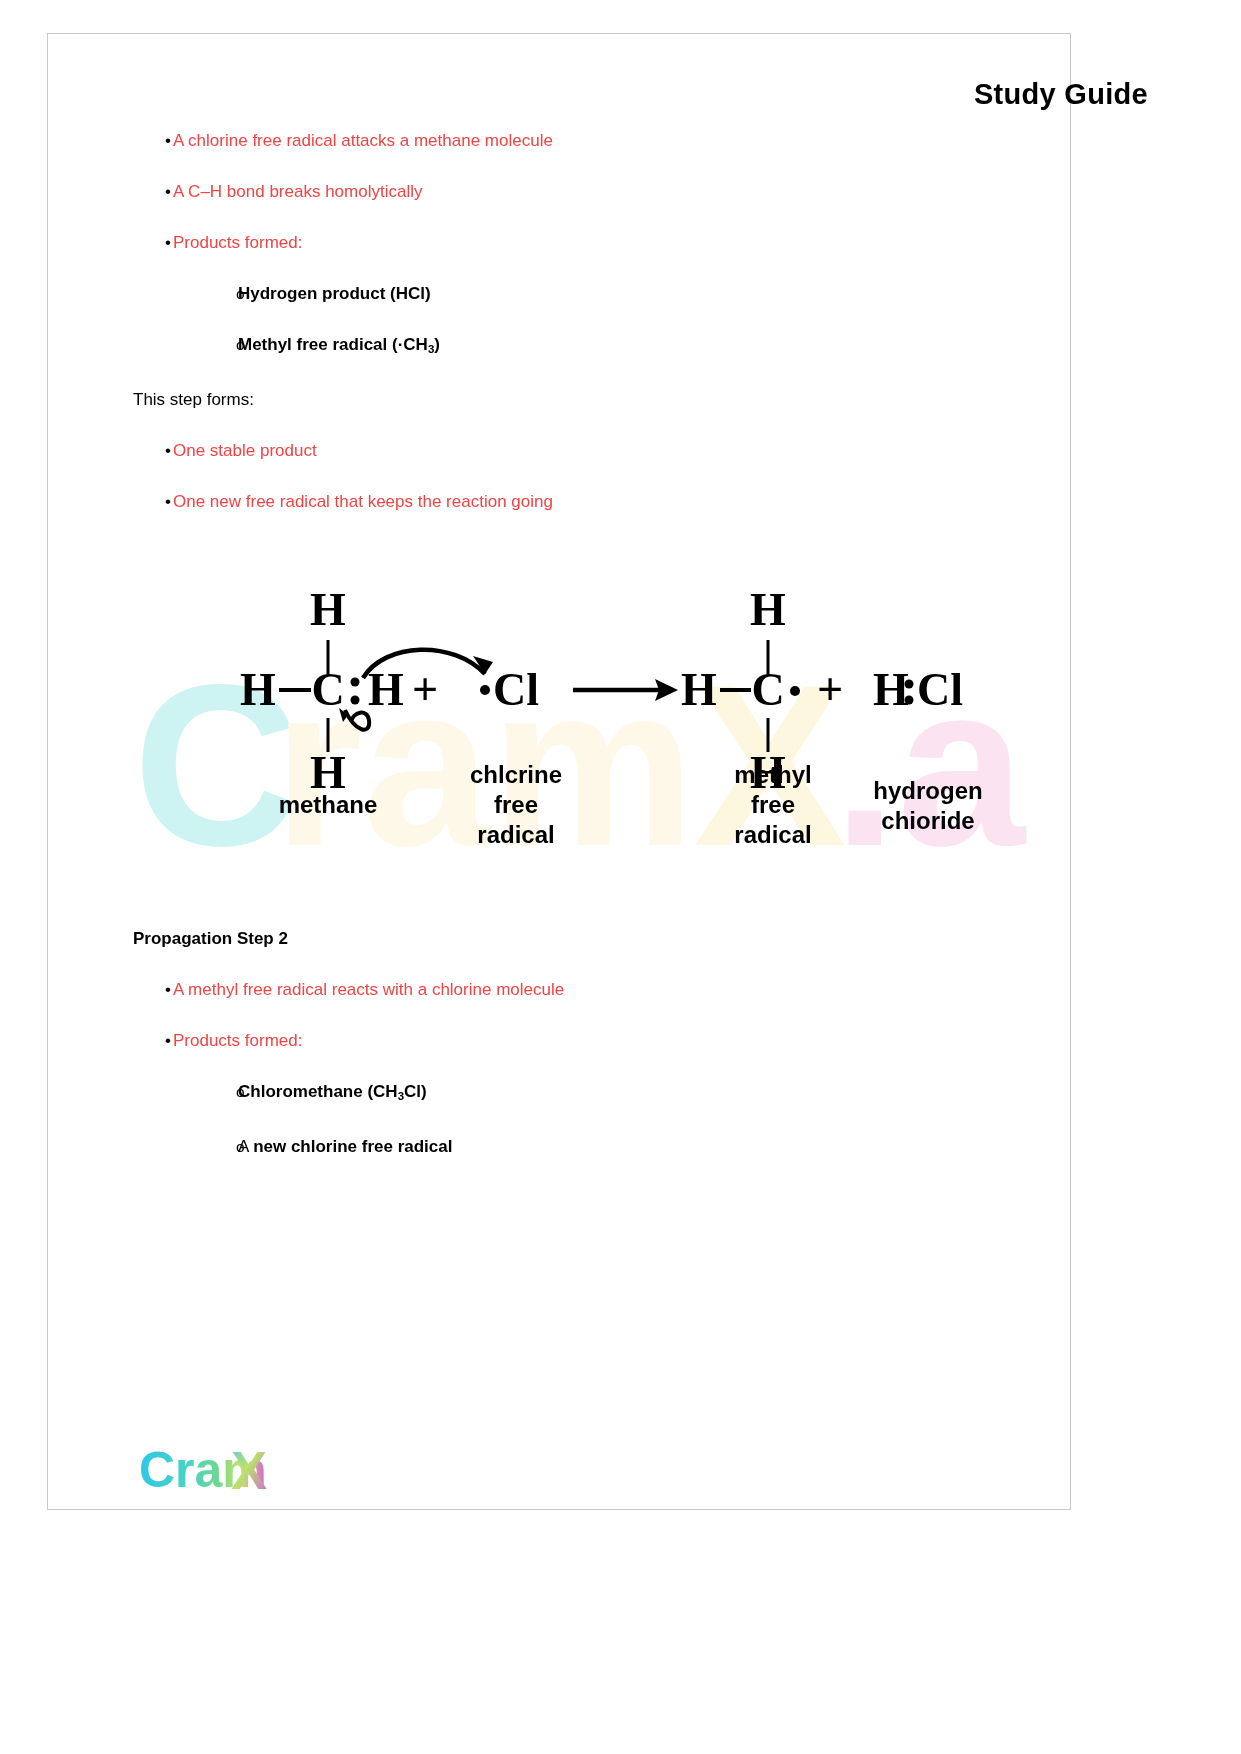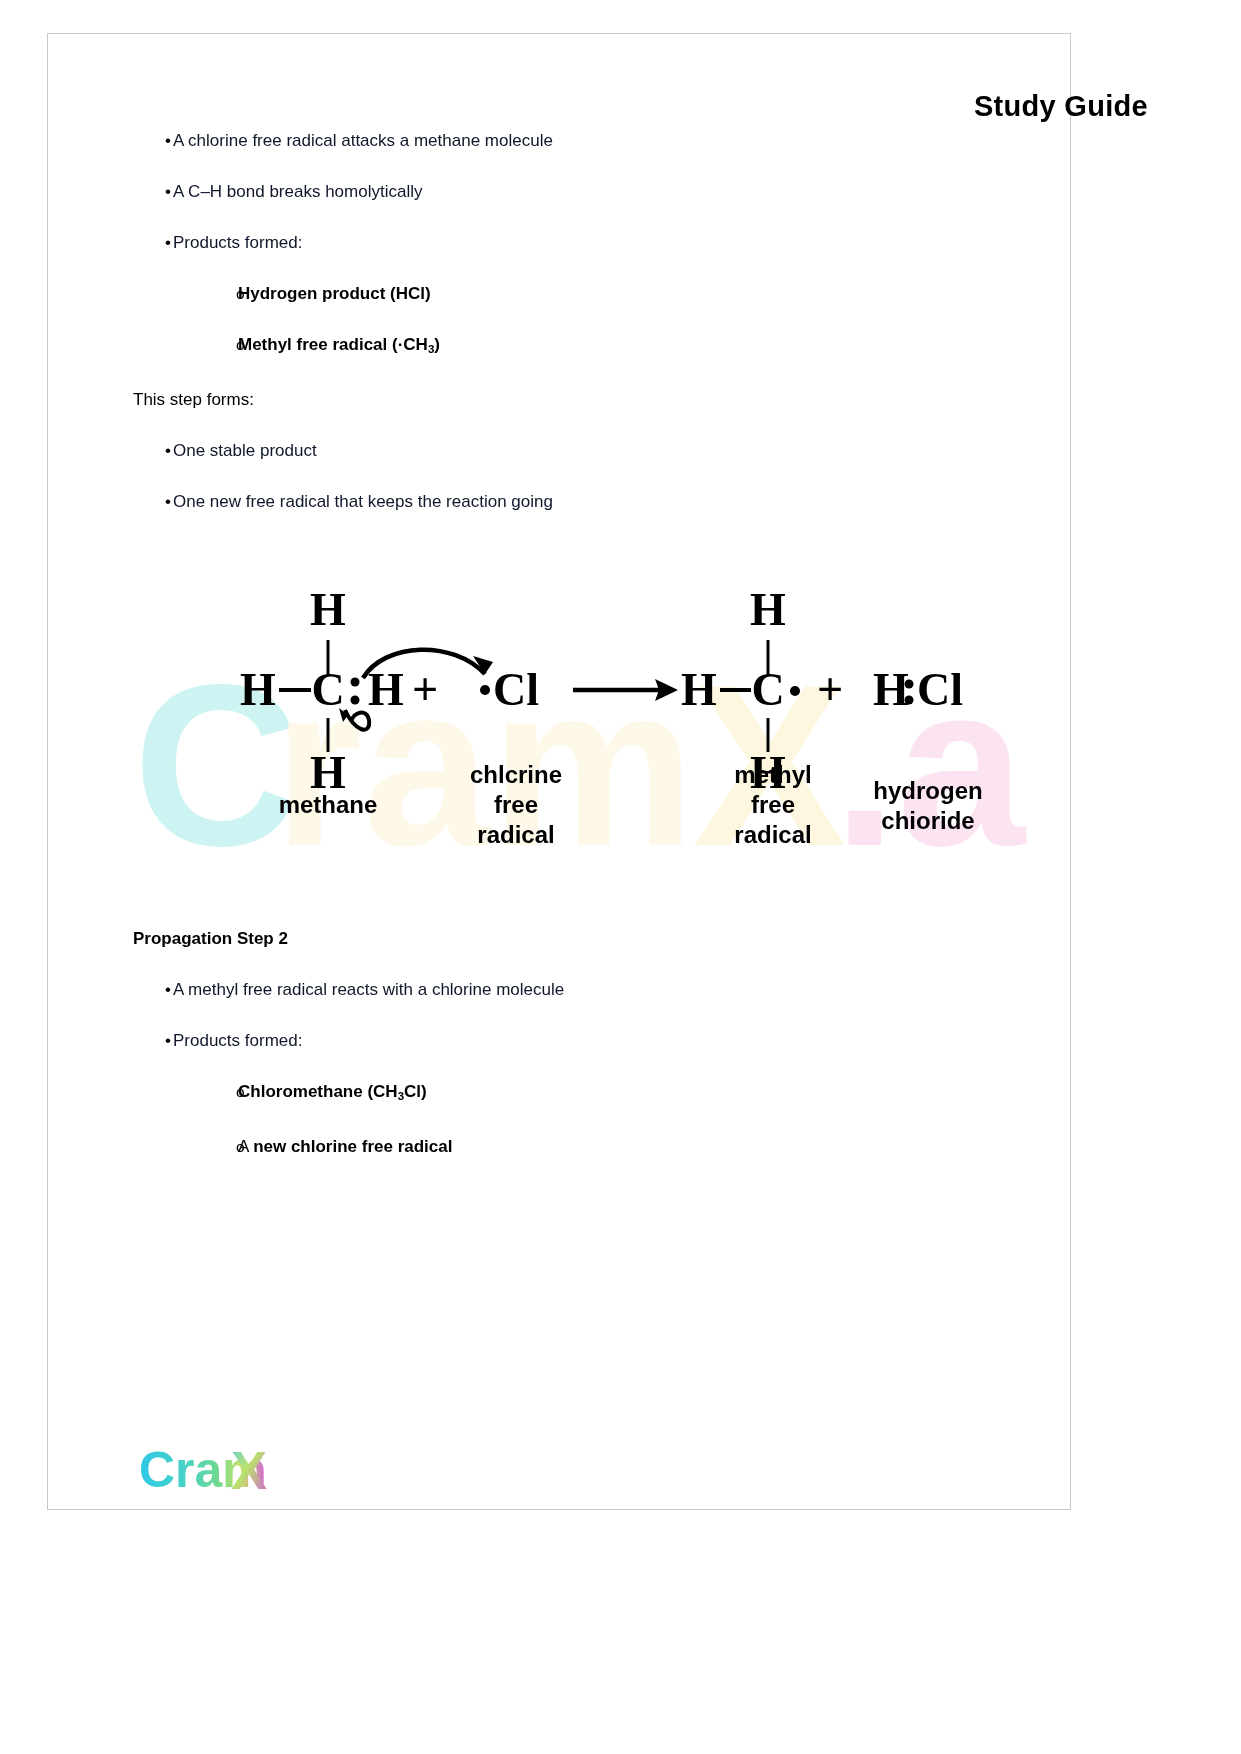--- a/index.html
+++ b/index.html
@@ -26,21 +26,21 @@
     width: 1024px;
     height: 1477px;
     border: 1px solid #c9c9c9;
     background: #ffffff;
   }
 
   
   .doc-title {
     position: absolute;
     right: 93px;
-    top: 90px;
+    top: 78px;
     font-size: 29px;
     font-weight: bold;
     letter-spacing: 0.3px;
     color: #000;
   }
 
   
   .content {
     position: absolute;
     left: 133px;
@@ -58,21 +58,21 @@
     flex: 0 0 40px;
     font-size: 17px;
     line-height: 22px;
     color: #000;
     text-align: left;
     padding-left: 32px;
   }
   .bullet-row .btext {
     font-size: 17px;
     line-height: 22px;
-    color: #0f172a;
+    color: #ef4444;
   }
 
   .sub-row {
     display: flex;
     align-items: flex-start;
     margin-bottom: 29px;
   }
   .sub-row .marker {
     width: 105px;
     flex: 0 0 105px;

